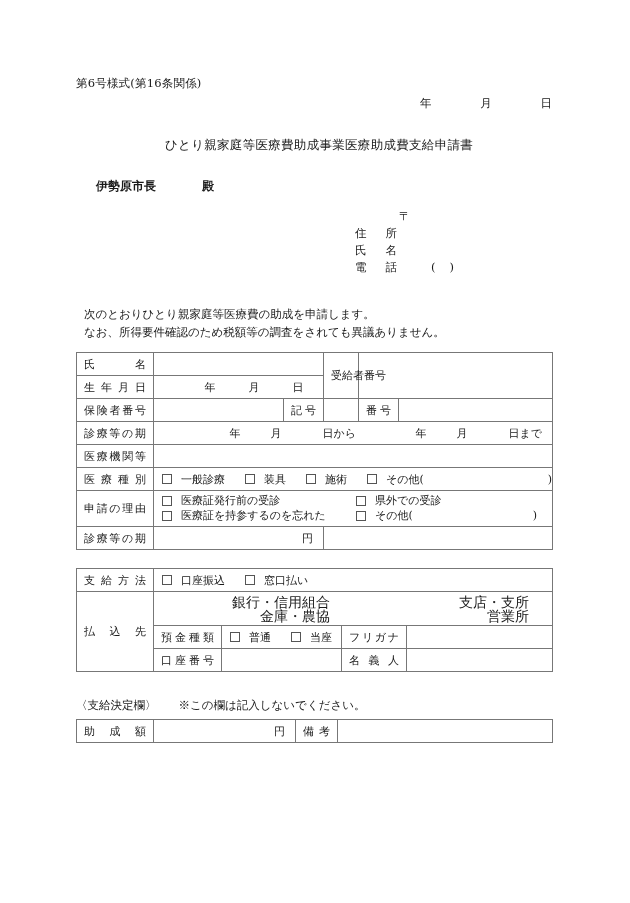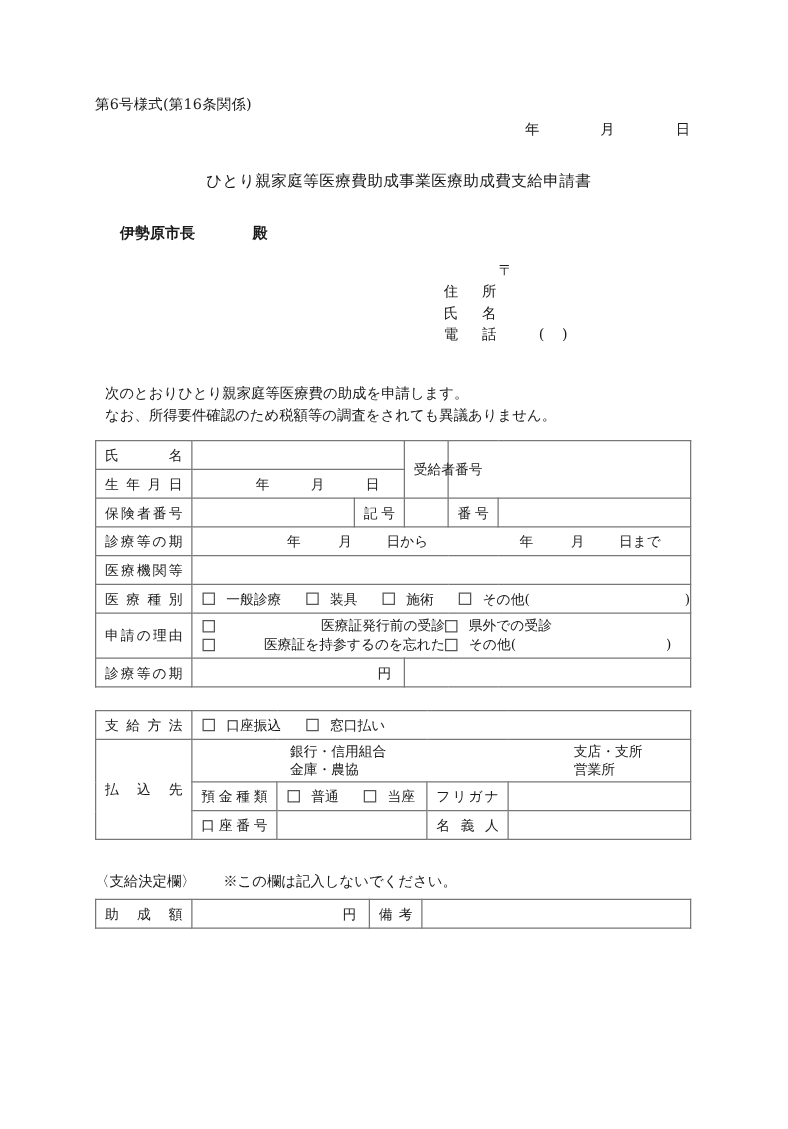--- a/index.html
+++ b/index.html
@@ -120,21 +120,21 @@
   .dob-line {
     padding-left: 34px;
     letter-spacing: 0;
     font-family: Liberation Serif, serif;
   }
   .dob-line .g { display: inline-block; width: 44px; text-align: center; }
 
   .period-line { padding-left: 60px; white-space: nowrap; }
   .period-line .g1 { display: inline-block; width: 42px; text-align: center; }
   .period-line .g2 { display: inline-block; width: 40px; text-align: center; }
-  .period-line .g3 { display: inline-block; width: 60px; text-align: center; }
+  .period-line .g3 { display: inline-block; width: 60px; text-align: right; }
   .period-line .sp { display: inline-block; width: 44px; }
 
   
   .chk-row {
     display: flex;
     align-items: center;
     padding-left: 8px;
     white-space: nowrap;
     line-height: 15px;
   }
@@ -149,31 +149,31 @@
   .chk-txt { margin-right: 20px; }
 
   .reason-cell { padding: 2px 0 3px 0 !important; }
   .reason-line {
     display: flex;
     align-items: center;
     padding-left: 8px;
     white-space: nowrap;
     line-height: 15px;
     height: 15px;
-    text-align: right;
   }
   .reason-a { display: inline-block; width: 175px; }
 
   .yen-cell { text-align: right; padding-right: 10px !important; }
 
   
   .bank-head {
     position: relative;
     height: 100%;
-    font-size: 11px;
+    font-size: 14px;
+    text-align: right;
   }
   .bank-head .left-col {
     position: absolute;
     left: 78px;
     top: 3px;
     line-height: 14px;
     white-space: nowrap;
   }
   .bank-head .right-col {
     position: absolute;

